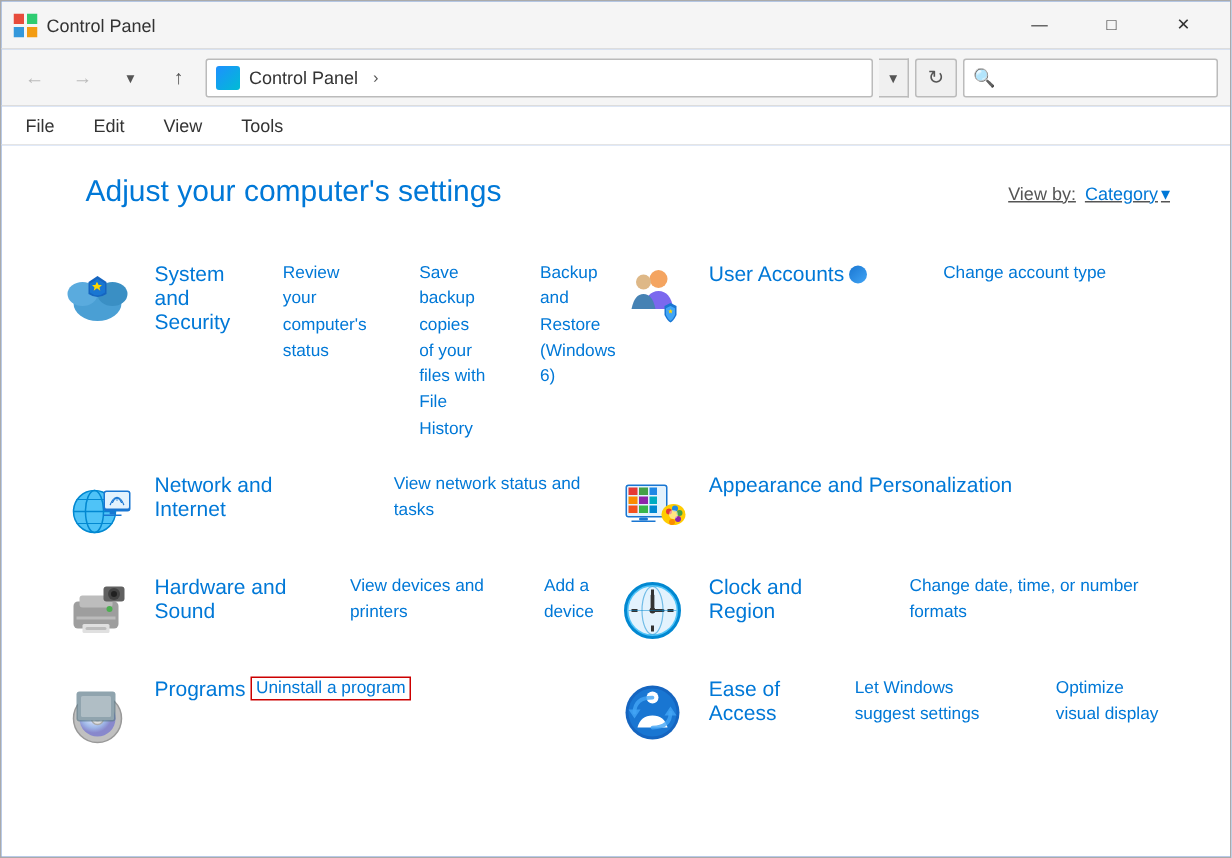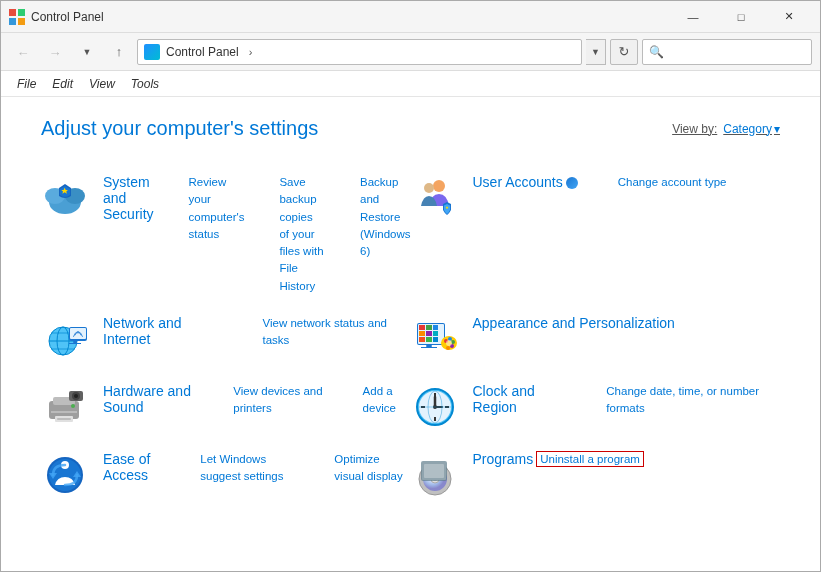--- a/index.html
+++ b/index.html
@@ -134,43 +134,43 @@
       color: #aaa;
       font-size: 12px;
     }
     
     .menu-bar {
       height: 26px;
       display: flex;
       align-items: center;
       padding: 0 8px;
       border-bottom: 1px solid #e5e5e5;
-      gap: 0;
+      gap: 10px;
       background: #fff;
-      font-style: italic;
     }
     .menu-item {
       padding: 3px 8px;
       cursor: pointer;
       font-size: 12px;
       color: #333;
       border-radius: 2px;
     }
     
     .content {
       flex: 1;
       background: #fff;
       padding: 20px 40px;
       overflow-y: auto;
     }
     .content-header {
       display: flex;
       align-items: center;
       justify-content: space-between;
       margin-bottom: 24px;
+      margin-left: 16px;
     }
     .content-title {
       font-size: 20px;
       color: #0078d7;
       font-weight: 300;
     }
     .view-by {
       display: flex;
       align-items: center;
       gap: 6px;
@@ -324,21 +324,21 @@
             <circle cx="18" cy="14" r="5" fill="#deb887"></circle>
             <path d="M10 32 Q12 22 18 22 Q24 22 26 32 Z" fill="#4682b4"></path>
 
             <path d="M36 28 L40 30 L40 36 Q38 40 36 41 Q34 40 32 36 L32 30 Z" fill="#1976d2"></path>
             <path d="M36 30 L39 31.5 L39 36 Q37.5 39 36 40 Q34.5 39 33 36 L33 31.5 Z" fill="#42a5f5"></path>
             <polygon points="36,32 37,34 39,34 37.5,35.5 38,38 36,36.5 34,38 34.5,35.5 33,34 35,34" fill="#ffd700" transform="scale(0.5) translate(36,32)"></polygon>
           </svg>
         </div>
         <div class="category-text">
           <a class="category-name">User Accounts</a>
-          <span style="display:flex;align-items:center;gap:8px;">
+          <span style="display:flex;align-items:center;gap:19px;">
             <span style="display:inline-block;width:12px;height:12px;border-radius:50%;background:linear-gradient(135deg,#1976d2,#42a5f5);flex-shrink:0;"></span>
             <span class="category-sub">Change account type</span>
           </span>
         </div>
       </div>
 
       <div class="category-item">
         <div class="category-icon">
           <svg width="48" height="48" viewBox="0 0 48 48">
 
@@ -436,43 +436,20 @@
             <line x1="24" y1="24" x2="31" y2="24" stroke="#333" stroke-width="2" stroke-linecap="round"></line>
             <circle cx="24" cy="24" r="2" fill="#333"></circle>
 
             <ellipse cx="24" cy="24" rx="7" ry="16" fill="none" stroke="#0288d1" stroke-width="0.8" opacity="0.5"></ellipse>
             <line x1="8" y1="24" x2="40" y2="24" stroke="#0288d1" stroke-width="0.8" opacity="0.5"></line>
           </svg>
         </div>
         <div class="category-text">
           <a class="category-name">Clock and Region</a>
           <span class="category-sub">Change date, time, or number formats</span>
-        </div>
-      </div>
-
-      <div class="category-item">
-        <div class="category-icon">
-          <svg width="48" height="48" viewBox="0 0 48 48">
-
-            <circle cx="24" cy="24" r="18" fill="#1565c0"></circle>
-            <circle cx="24" cy="24" r="16" fill="#1976d2"></circle>
-
-            <circle cx="24" cy="14" r="4" fill="#fff"></circle>
-            <path d="M14 34 Q16 26 24 26 Q32 26 34 34" fill="#fff"></path>
-
-            <path d="M12 24 Q12 14 24 14" stroke="#42a5f5" stroke-width="2.5" fill="none" stroke-linecap="round" opacity="0.8"></path>
-            <path d="M36 24 Q36 34 24 34" stroke="#42a5f5" stroke-width="2.5" fill="none" stroke-linecap="round" opacity="0.8"></path>
-            <polygon points="8,22 12,28 16,22" fill="#42a5f5" opacity="0.8"></polygon>
-            <polygon points="40,26 36,20 32,26" fill="#42a5f5" opacity="0.8"></polygon>
-          </svg>
-        </div>
-        <div class="category-text">
-          <a class="category-name">Ease of Access</a>
-          <span class="category-sub">Let Windows suggest settings</span>
-          <span class="category-sub">Optimize visual display</span>
         </div>
       </div>
 
       <div class="category-item">
         <div class="category-icon">
           <svg width="48" height="48" viewBox="0 0 48 48">
 
             <circle cx="24" cy="28" r="16" fill="#c0c0c0" stroke="#999" stroke-width="1"></circle>
             <circle cx="24" cy="28" r="12" fill="url(#cdGrad)"></circle>
             <defs>
@@ -490,15 +467,38 @@
             <rect x="11" y="11" width="24" height="18" rx="1" fill="#90a4ae"></rect>
             <rect x="13" y="13" width="20" height="14" rx="1" fill="#b0bec5"></rect>
           </svg>
         </div>
         <div class="category-text">
           <a class="category-name">Programs</a>
           <span class="highlighted-link">Uninstall a program</span>
         </div>
       </div>
 
+      <div class="category-item">
+        <div class="category-icon">
+          <svg width="48" height="48" viewBox="0 0 48 48">
+
+            <circle cx="24" cy="24" r="18" fill="#1565c0"></circle>
+            <circle cx="24" cy="24" r="16" fill="#1976d2"></circle>
+
+            <circle cx="24" cy="14" r="4" fill="#fff"></circle>
+            <path d="M14 34 Q16 26 24 26 Q32 26 34 34" fill="#fff"></path>
+
+            <path d="M12 24 Q12 14 24 14" stroke="#42a5f5" stroke-width="2.5" fill="none" stroke-linecap="round" opacity="0.8"></path>
+            <path d="M36 24 Q36 34 24 34" stroke="#42a5f5" stroke-width="2.5" fill="none" stroke-linecap="round" opacity="0.8"></path>
+            <polygon points="8,22 12,28 16,22" fill="#42a5f5" opacity="0.8"></polygon>
+            <polygon points="40,26 36,20 32,26" fill="#42a5f5" opacity="0.8"></polygon>
+          </svg>
+        </div>
+        <div class="category-text">
+          <a class="category-name">Ease of Access</a>
+          <span class="category-sub">Let Windows suggest settings</span>
+          <span class="category-sub">Optimize visual display</span>
+        </div>
+      </div>
+
     </div>
   </div>
 </div>
 
 </body></html>

